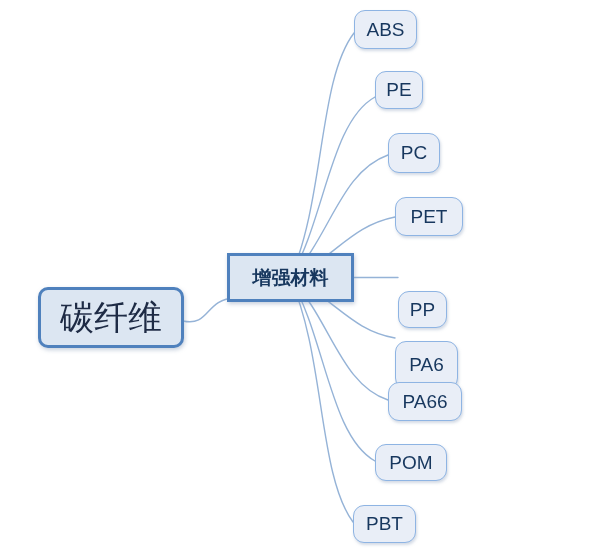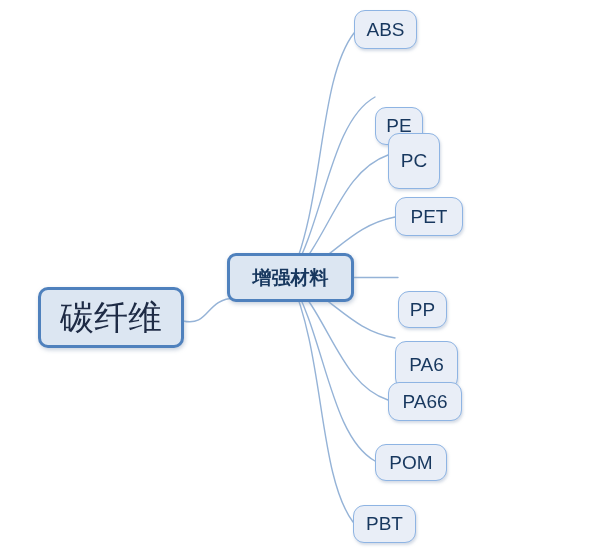--- a/index.html
+++ b/index.html
@@ -41,40 +41,40 @@
     background: var(--leaf-fill, #e9eef7);
     border: 1.5px solid var(--leaf-border, #8eb4e3);
     border-radius: 11px;
     color: var(--text, #17375e);
     font-size: 19px;
     box-shadow: 1px 2px 3px rgba(130,150,180,0.35);
   }
   .hub {
     background: var(--node-fill, #dce6f2);
     border: 3px solid var(--node-border, #4f81bd);
-    border-radius: 9px;
+    border-radius: 0;
     color: var(--text, #17375e);
     font-size: 19px;
     font-weight: bold;
     box-shadow: 1px 2px 4px rgba(130,150,180,0.45);
   }
   .root {
     background: var(--node-fill, #dce6f2);
     border: 3.5px solid var(--node-border, #4f81bd);
     border-radius: 10px;
     color: var(--root-text, #1e2b45);
     font-size: 34px;
     box-shadow: 1px 2px 4px rgba(130,150,180,0.45);
   }
   
   .pos-root  { left: 38px;  top: 287px; width: 146px; height: 61px; }
   .pos-hub   { left: 227px; top: 253px; width: 127px; height: 49px; }
   .pos-abs   { left: 354px; top: 10px;  width: 63px;  height: 39px; }
-  .pos-pe    { left: 375px; top: 71px;  width: 48px;  height: 38px; margin-top: 36px; }
-  .pos-pc    { left: 388px; top: 133px; width: 52px;  height: 56px; text-align: right; }
+  .pos-pe    { left: 375px; top: 71px;  width: 48px;  height: 38px; }
+  .pos-pc    { left: 388px; top: 133px; width: 52px;  height: 40px; text-align: right; }
   .pos-pet   { left: 395px; top: 197px; width: 68px;  height: 39px; }
   .pos-pp    { left: 398px; top: 259px; width: 49px;  height: 37px; margin-top: 32px; }
   .pos-pa6   { left: 395px; top: 320px; width: 63px;  height: 48px; margin-top: 21px; }
   .pos-pa66  { left: 388px; top: 382px; width: 74px;  height: 39px; }
   .pos-pom   { left: 375px; top: 444px; width: 72px;  height: 37px; }
   .pos-pbt   { left: 353px; top: 505px; width: 63px;  height: 38px; }
 </style>
 </head>
 <body>
 

